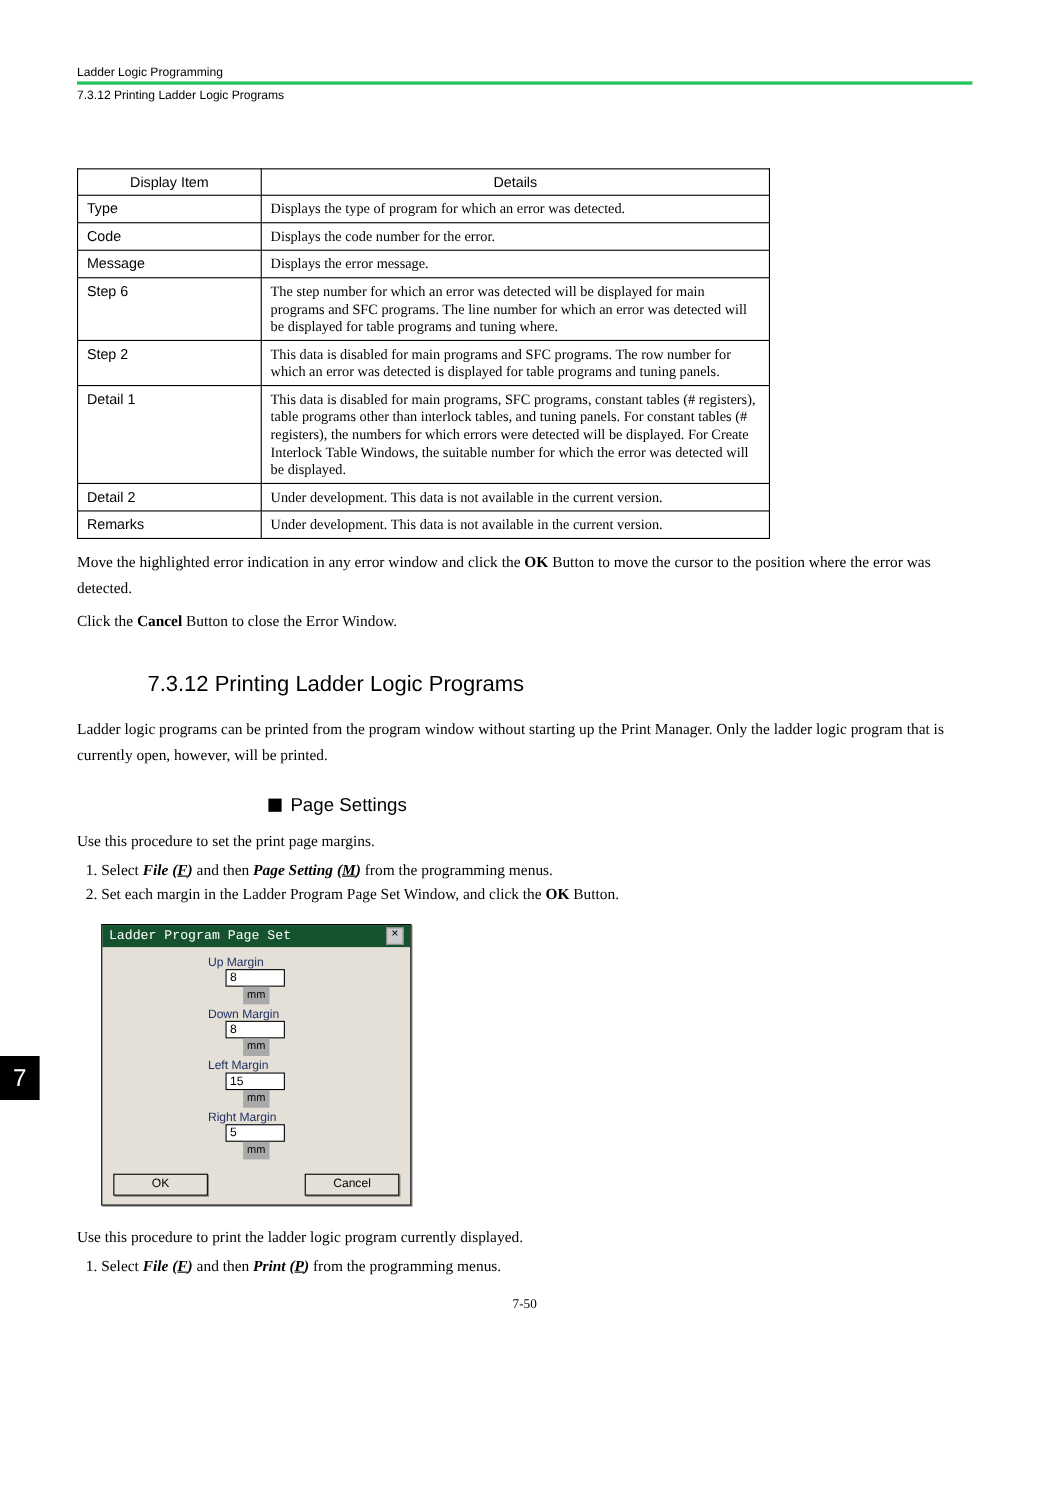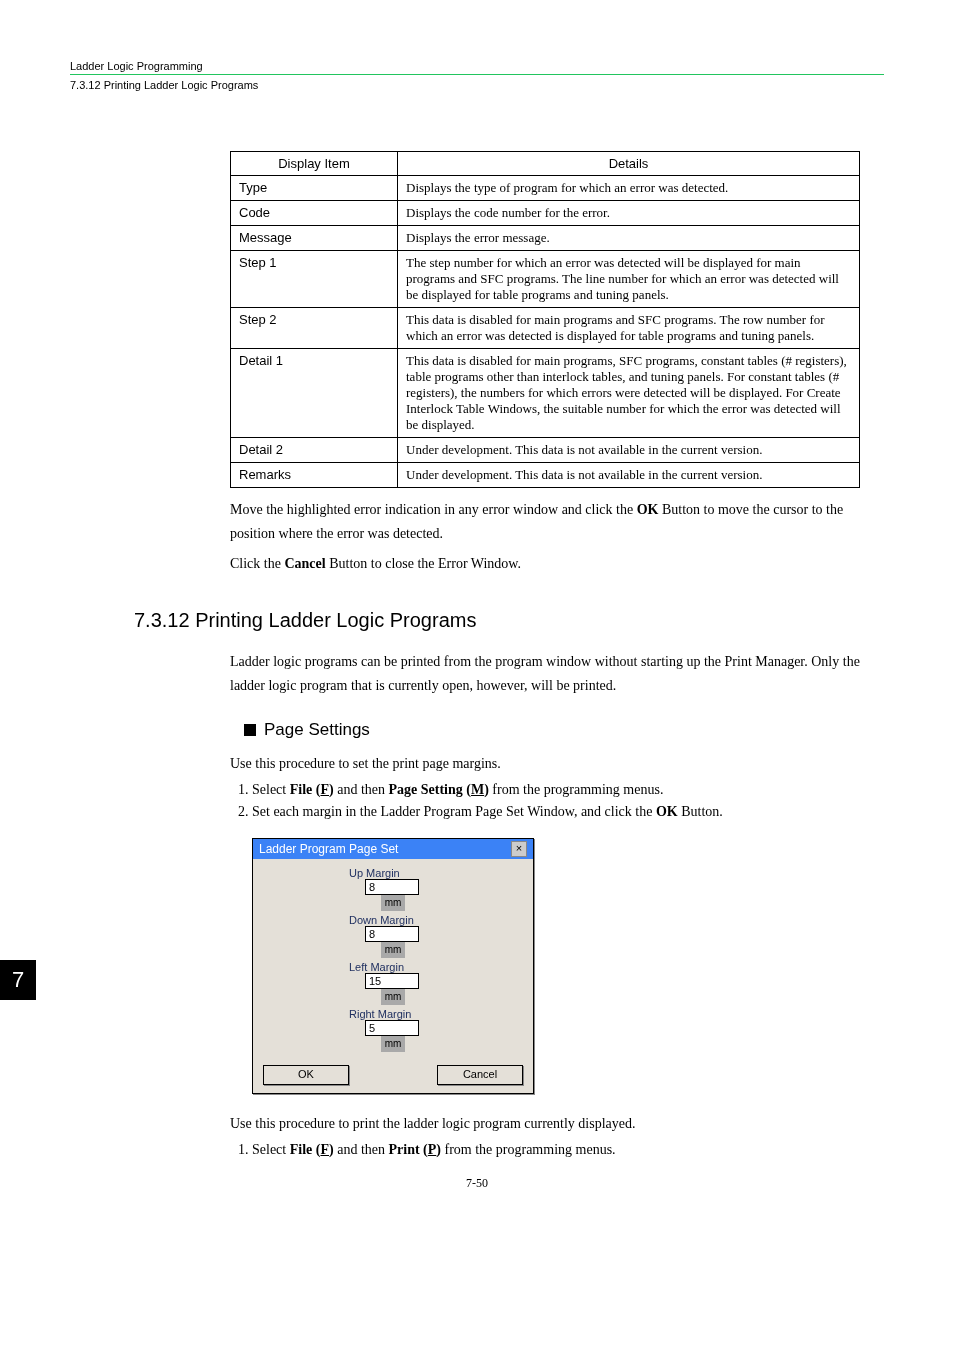--- a/index.html
+++ b/index.html
@@ -11,31 +11,30 @@
     background: #fff;
     width: 954px;
   }
   .page {
     padding: 60px 70px 40px 70px;
     box-sizing: border-box;
   }
   .header-small {
     font-family: Arial, Helvetica, sans-serif;
     font-size: 11px;
-    border-bottom: 1px solid #22c55e;
+    border-bottom: 3px solid #22c55e;
     padding-bottom: 2px;
     margin-bottom: 4px;
   }
   .subheader-small {
     font-family: Arial, Helvetica, sans-serif;
     font-size: 11px;
     margin-bottom: 60px;
   }
   .content-indent {
-    margin-left: 160px;
   }
   table.detail {
     border-collapse: collapse;
     width: 630px;
     margin-bottom: 10px;
   }
   table.detail th, table.detail td {
     border: 1px solid #000;
     padding: 4px 8px;
     vertical-align: top;
@@ -99,27 +98,28 @@
   .dialog {
     width: 280px;
     border: 1px solid #000;
     margin: 10px 0 18px 22px;
     font-family: Arial, Helvetica, sans-serif;
     font-size: 11px;
     background: #e4e0d8;
     box-shadow: 1px 1px 0 #888;
   }
   .dialog-title {
-    background: #3b82f6;
+    background: #14532d;
     color: #fff;
     padding: 2px 6px;
     display: flex;
     justify-content: space-between;
     align-items: center;
     font-size: 12px;
+    font-family: Liberation Mono, monospace;
   }
   .close-x {
     background: #ccc;
     color: #000;
     width: 14px; height: 14px;
     text-align: center;
     line-height: 13px;
     font-size: 11px;
     border: 1px solid #888;
   }
@@ -166,21 +166,21 @@
     text-align: center;
     font-size: 11px;
     line-height: 17px;
     box-shadow: 1px 1px 0 #888;
   }
   .footer-pg {
     text-align: center;
     font-size: 12px;
   }
   .bold { font-weight: bold; }
-  .bolditalic { font-weight: bold; }
+  .bolditalic { font-style: italic; font-weight: bold; }
   .underline { text-decoration: underline; }
 </style>
 </head>
 <body>
 
 <div class="chapter-tab">7</div>
 
 <div class="page">
 
   <div class="header-small">Ladder Logic Programming</div>
@@ -200,22 +200,22 @@
           </tr>
       <tr>
             <td class="col-item">Code</td>
             <td>Displays the code number for the error.</td>
           </tr>
       <tr>
             <td class="col-item">Message</td>
             <td>Displays the error message.</td>
           </tr>
       <tr>
-            <td class="col-item">Step 1</td>
-            <td>The step number for which an error was detected will be displayed for main programs and SFC programs. The line number for which an error was detected will be displayed for table programs and tuning panels.</td>
+            <td class="col-item">Step 6</td>
+            <td>The step number for which an error was detected will be displayed for main programs and SFC programs. The line number for which an error was detected will be displayed for table programs and tuning where.</td>
           </tr>
       <tr>
             <td class="col-item">Step 2</td>
             <td>This data is disabled for main programs and SFC programs. The row number for which an error was detected is displayed for table programs and tuning panels.</td>
           </tr>
       <tr>
             <td class="col-item">Detail 1</td>
             <td>This data is disabled for main programs, SFC programs, constant tables (# registers), table programs other than interlock tables, and tuning panels. For constant tables (# registers), the numbers for which errors were detected will be displayed. For Create Interlock Table Windows, the suitable number for which the error was detected will be displayed.</td>
           </tr>
       <tr>

